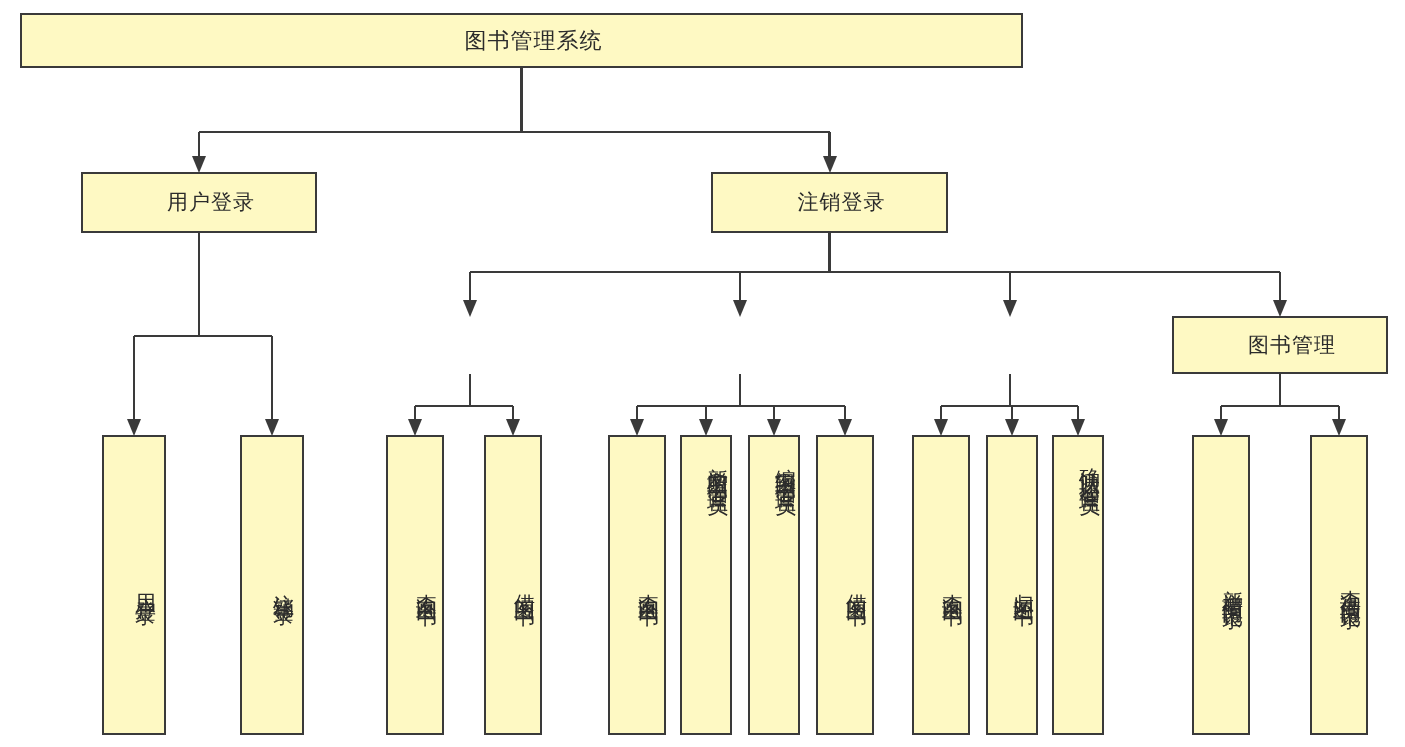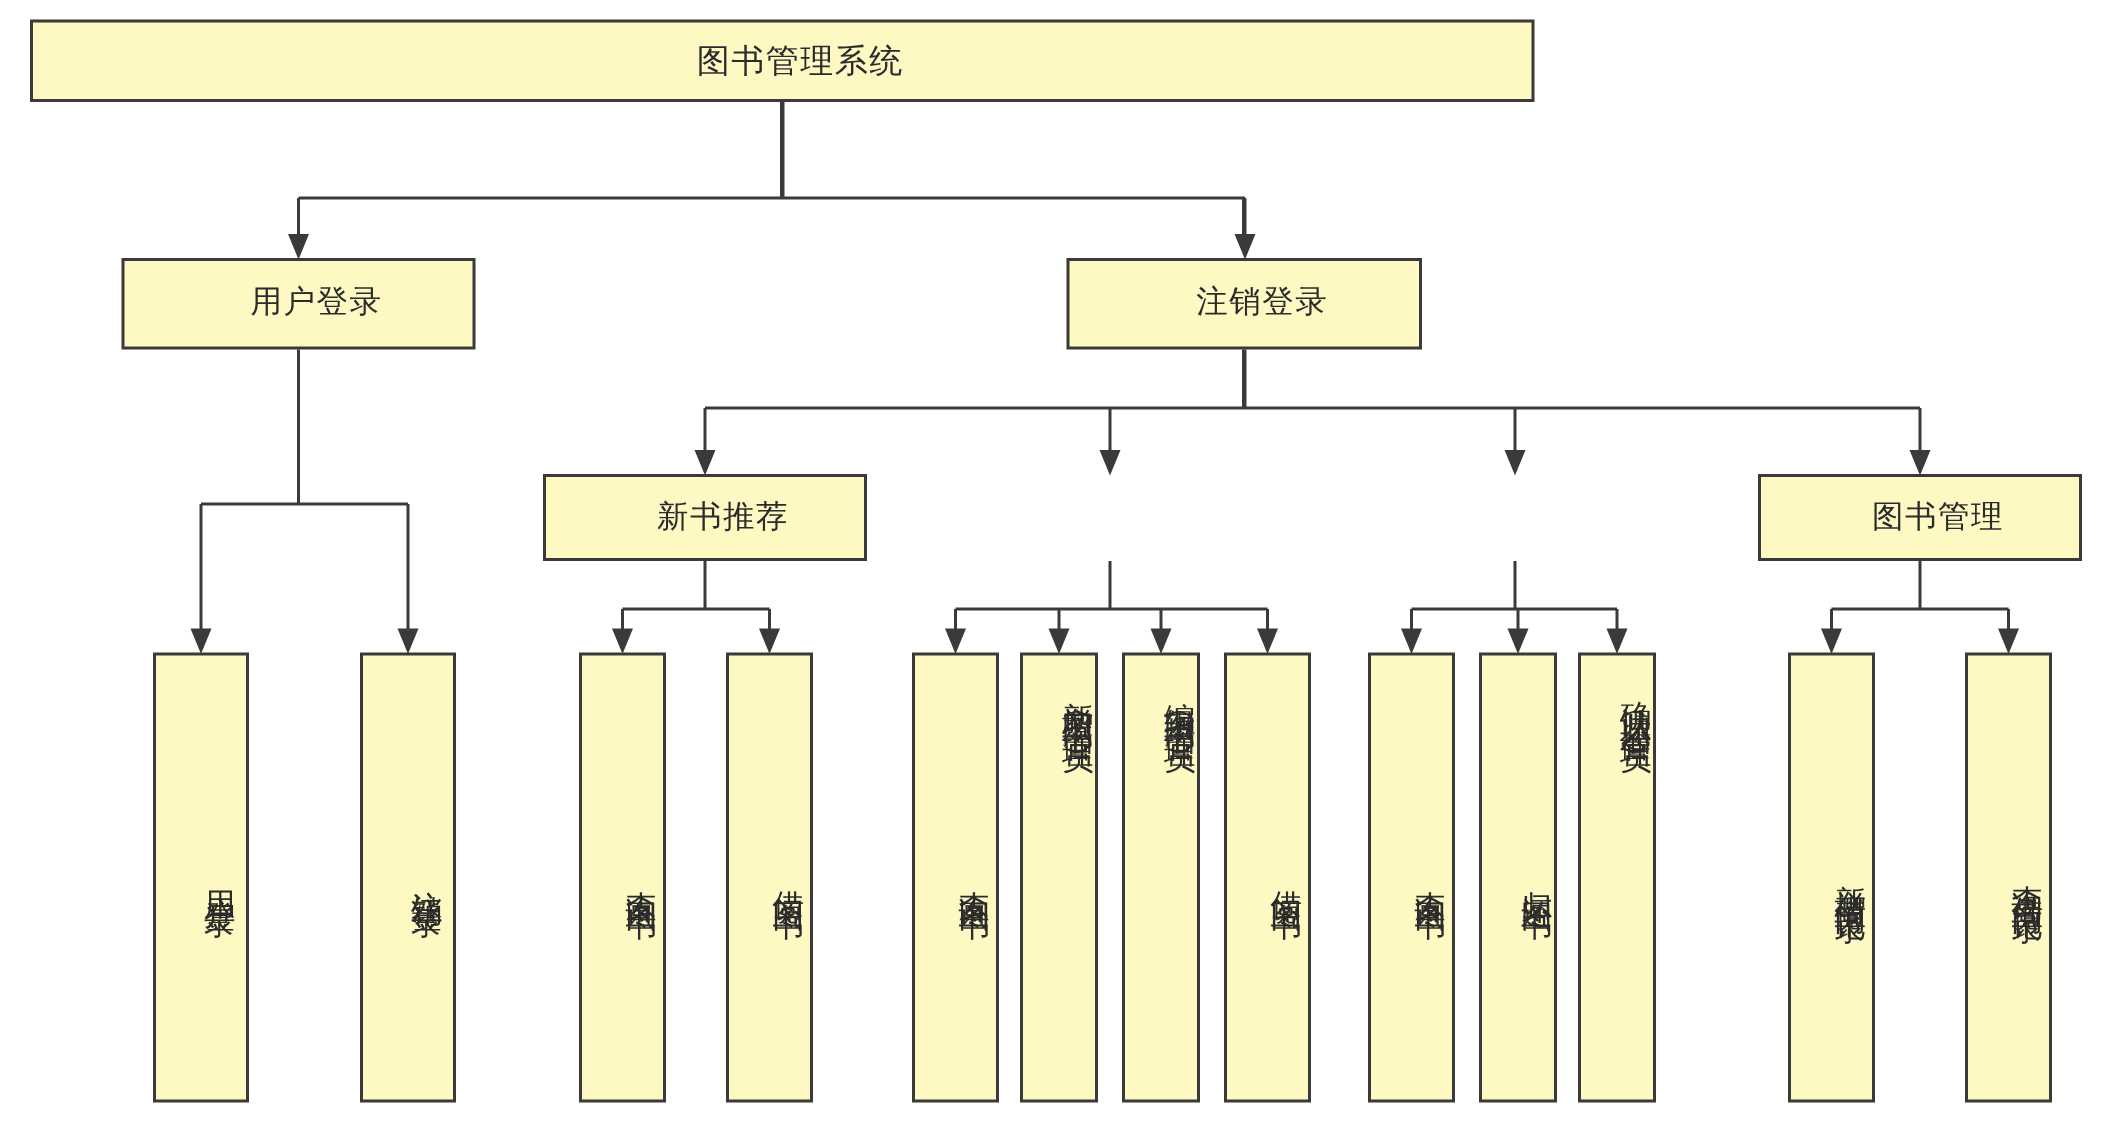--- a/index.html
+++ b/index.html
@@ -95,23 +95,20 @@
     <span class="label">图书管理系统</span>
   </div>
 
   <div class="node l2" id="n-l2-0" style="left: 81px; top: 172px; width: 236px; height: 61px;">
     <span class="label">用户登录</span>
   </div>
   <div class="node l2" id="n-l2-1" style="left: 711px; top: 172px; width: 237px; height: 61px;">
     <span class="label">注销登录</span>
   </div>
 
-  <div class="node l3" id="n-l3-0" style="left: 362px; top: 316px; width: 216px; height: 58px;">
-    <span class="label">新书推荐</span>
-  </div>
   <div class="node l3" id="n-l3-3" style="left: 1172px; top: 316px; width: 216px; height: 58px;">
     <span class="label">图书管理</span>
   </div>
 
   <div class="node leaf center" id="n-leaf-0" style="left: 102px; top: 435px; width: 64px; height: 300px;">
     <span class="label">用户登录</span>
     </div>
   <div class="node leaf center" id="n-leaf-1" style="left: 240px; top: 435px; width: 64px; height: 300px;">
     <span class="label">注销登录</span>
     </div>

